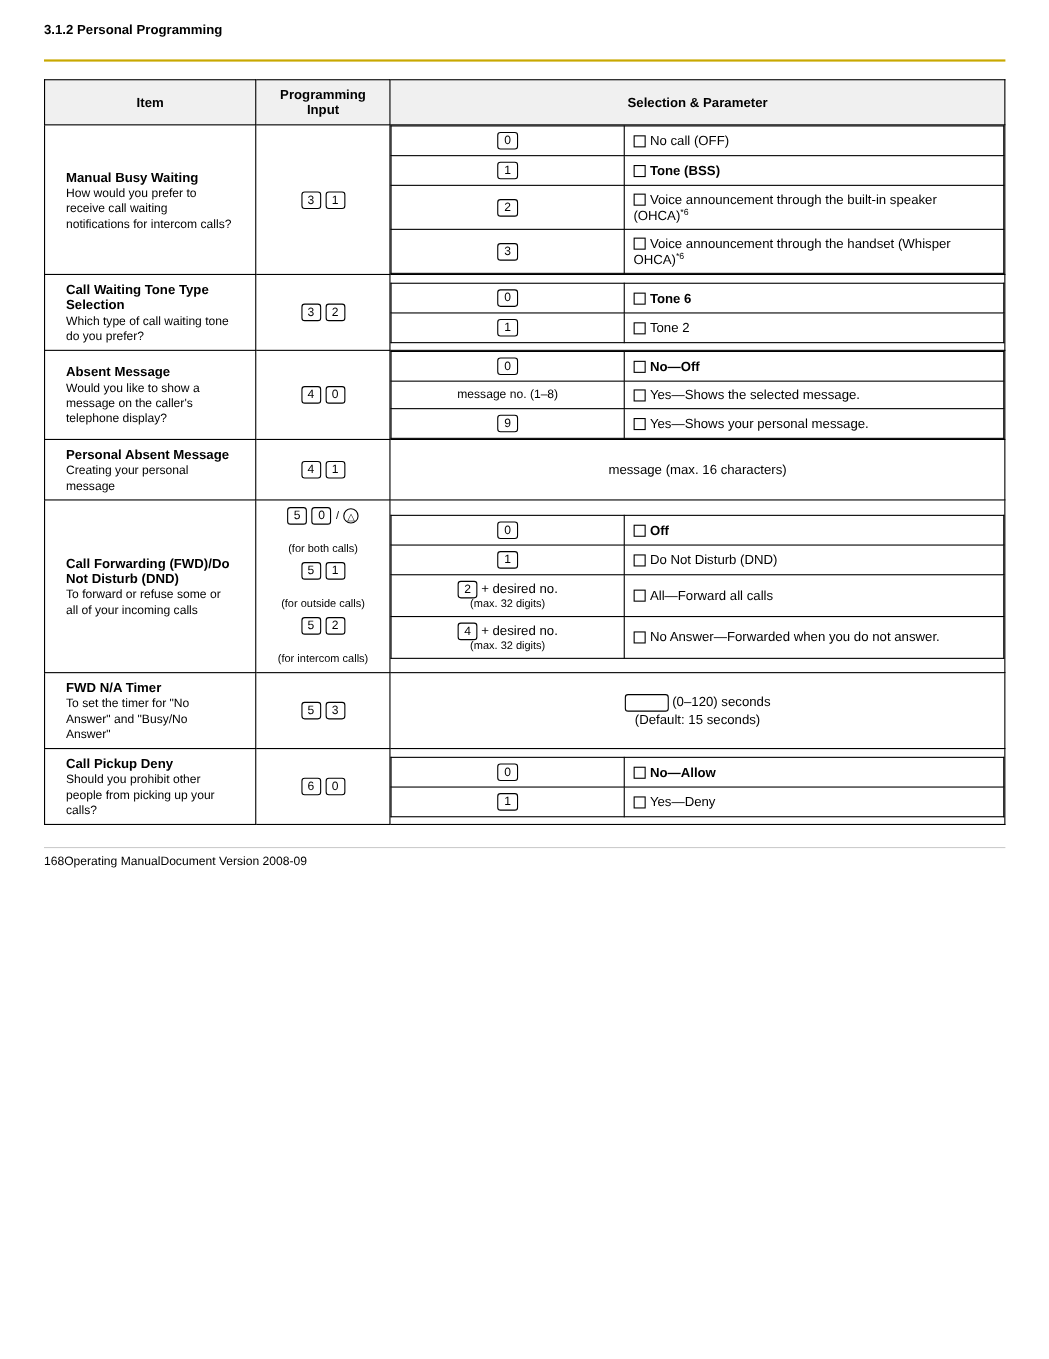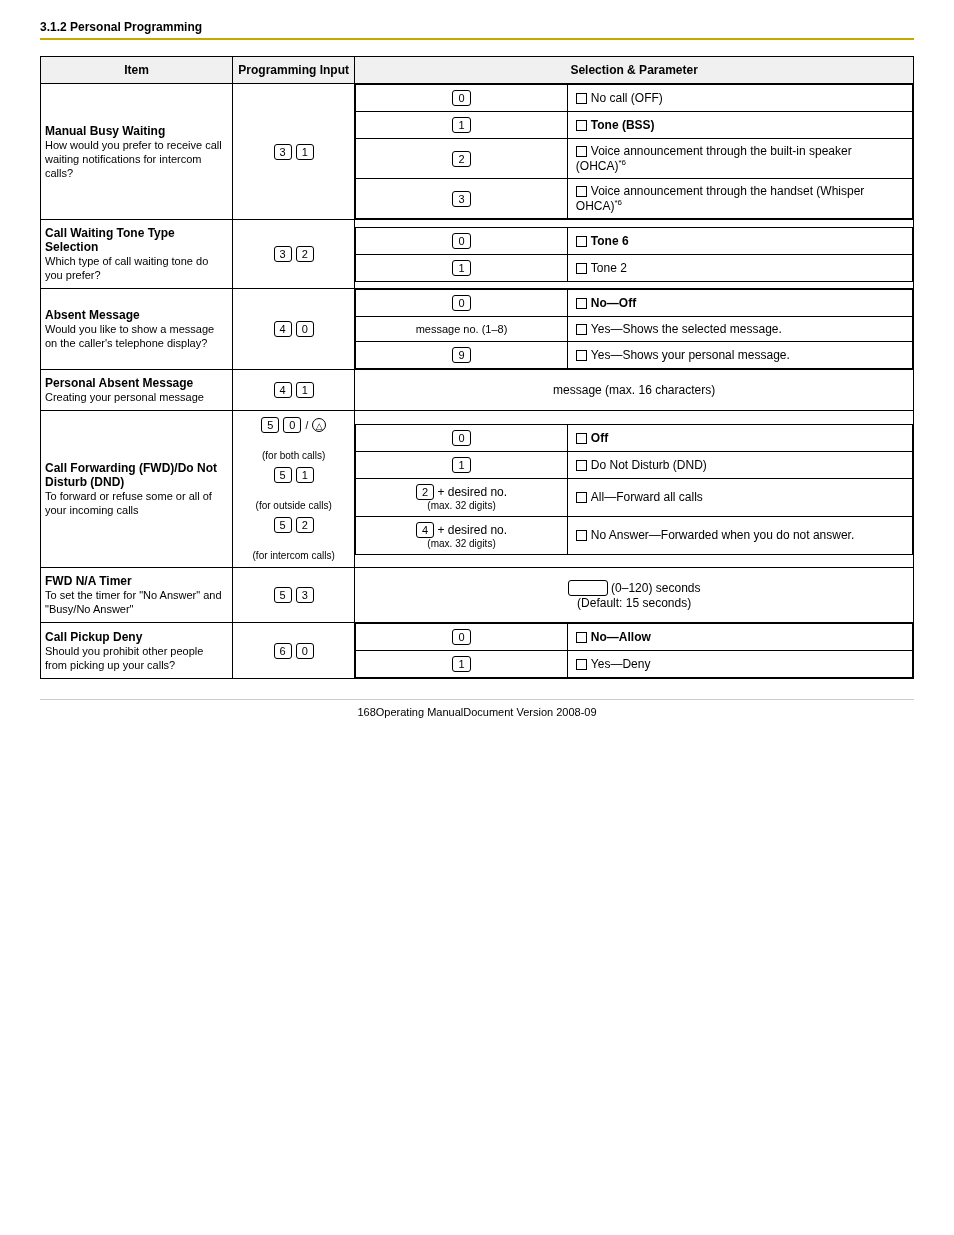--- a/index.html
+++ b/index.html
@@ -10,31 +10,31 @@
       color: #000;
       width: 954px;
       min-height: 1235px;
       padding: 20px 40px;
     }
     .page-header {
       font-size: 12px;
       font-weight: bold;
       margin-bottom: 8px;
       border-bottom: 2px solid #c8a800;
-      padding-bottom: 4px;
+      padding-bottom: 20px;
     }
     .main-table {
       width: 100%;
       border-collapse: collapse;
       margin-top: 16px;
       border: 1px solid #000;
     }
     .main-table th, .main-table td {
       border: 1px solid #000;
-      padding: 6px 4px;
+      padding: 6px 19px;
       vertical-align: middle;
     }
     .main-table th {
       background: #f0f0f0;
       text-align: center;
       font-weight: bold;
       font-size: 12px;
     }
     .col-item { width: 22%; }
     .col-prog { width: 14%; text-align: center; }
@@ -89,21 +89,21 @@
       font-size: 9px;
       border: 1px solid #000;
       border-radius: 50%;
       width: 14px;
       height: 14px;
       text-align: center;
       line-height: 14px;
     }
     .page-footer {
       display: flex;
-      justify-content: center;
+      justify-content: flex-start;
       margin-top: 20px;
       font-size: 11px;
       border-top: 1px solid #ccc;
       padding-top: 6px;
     }
     .center-cell {
       text-align: center;
       vertical-align: middle;
     }
   </style>

